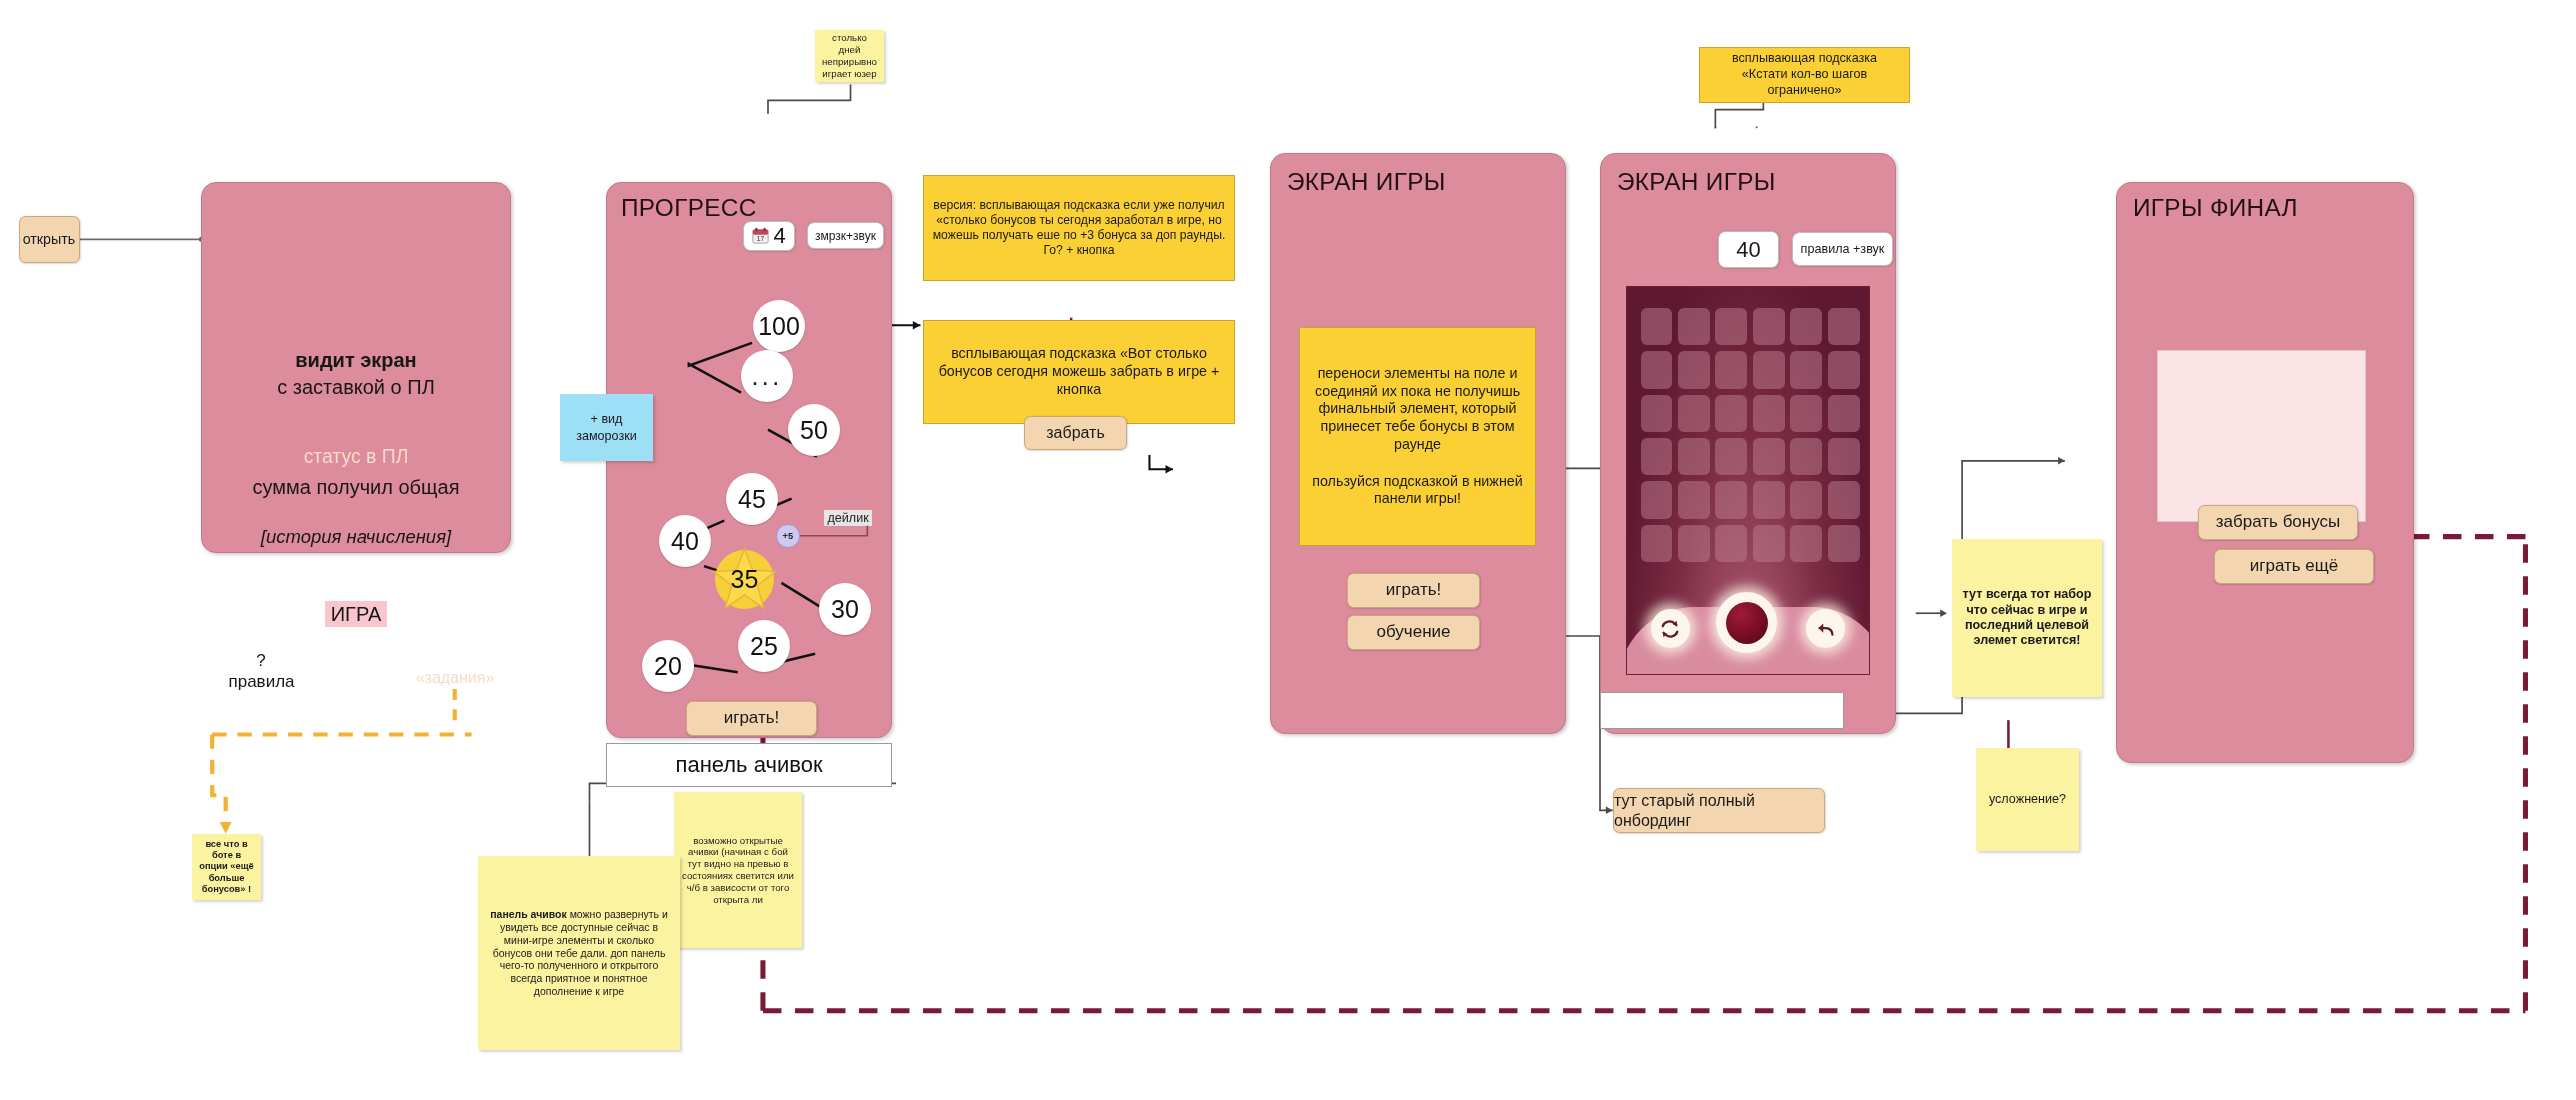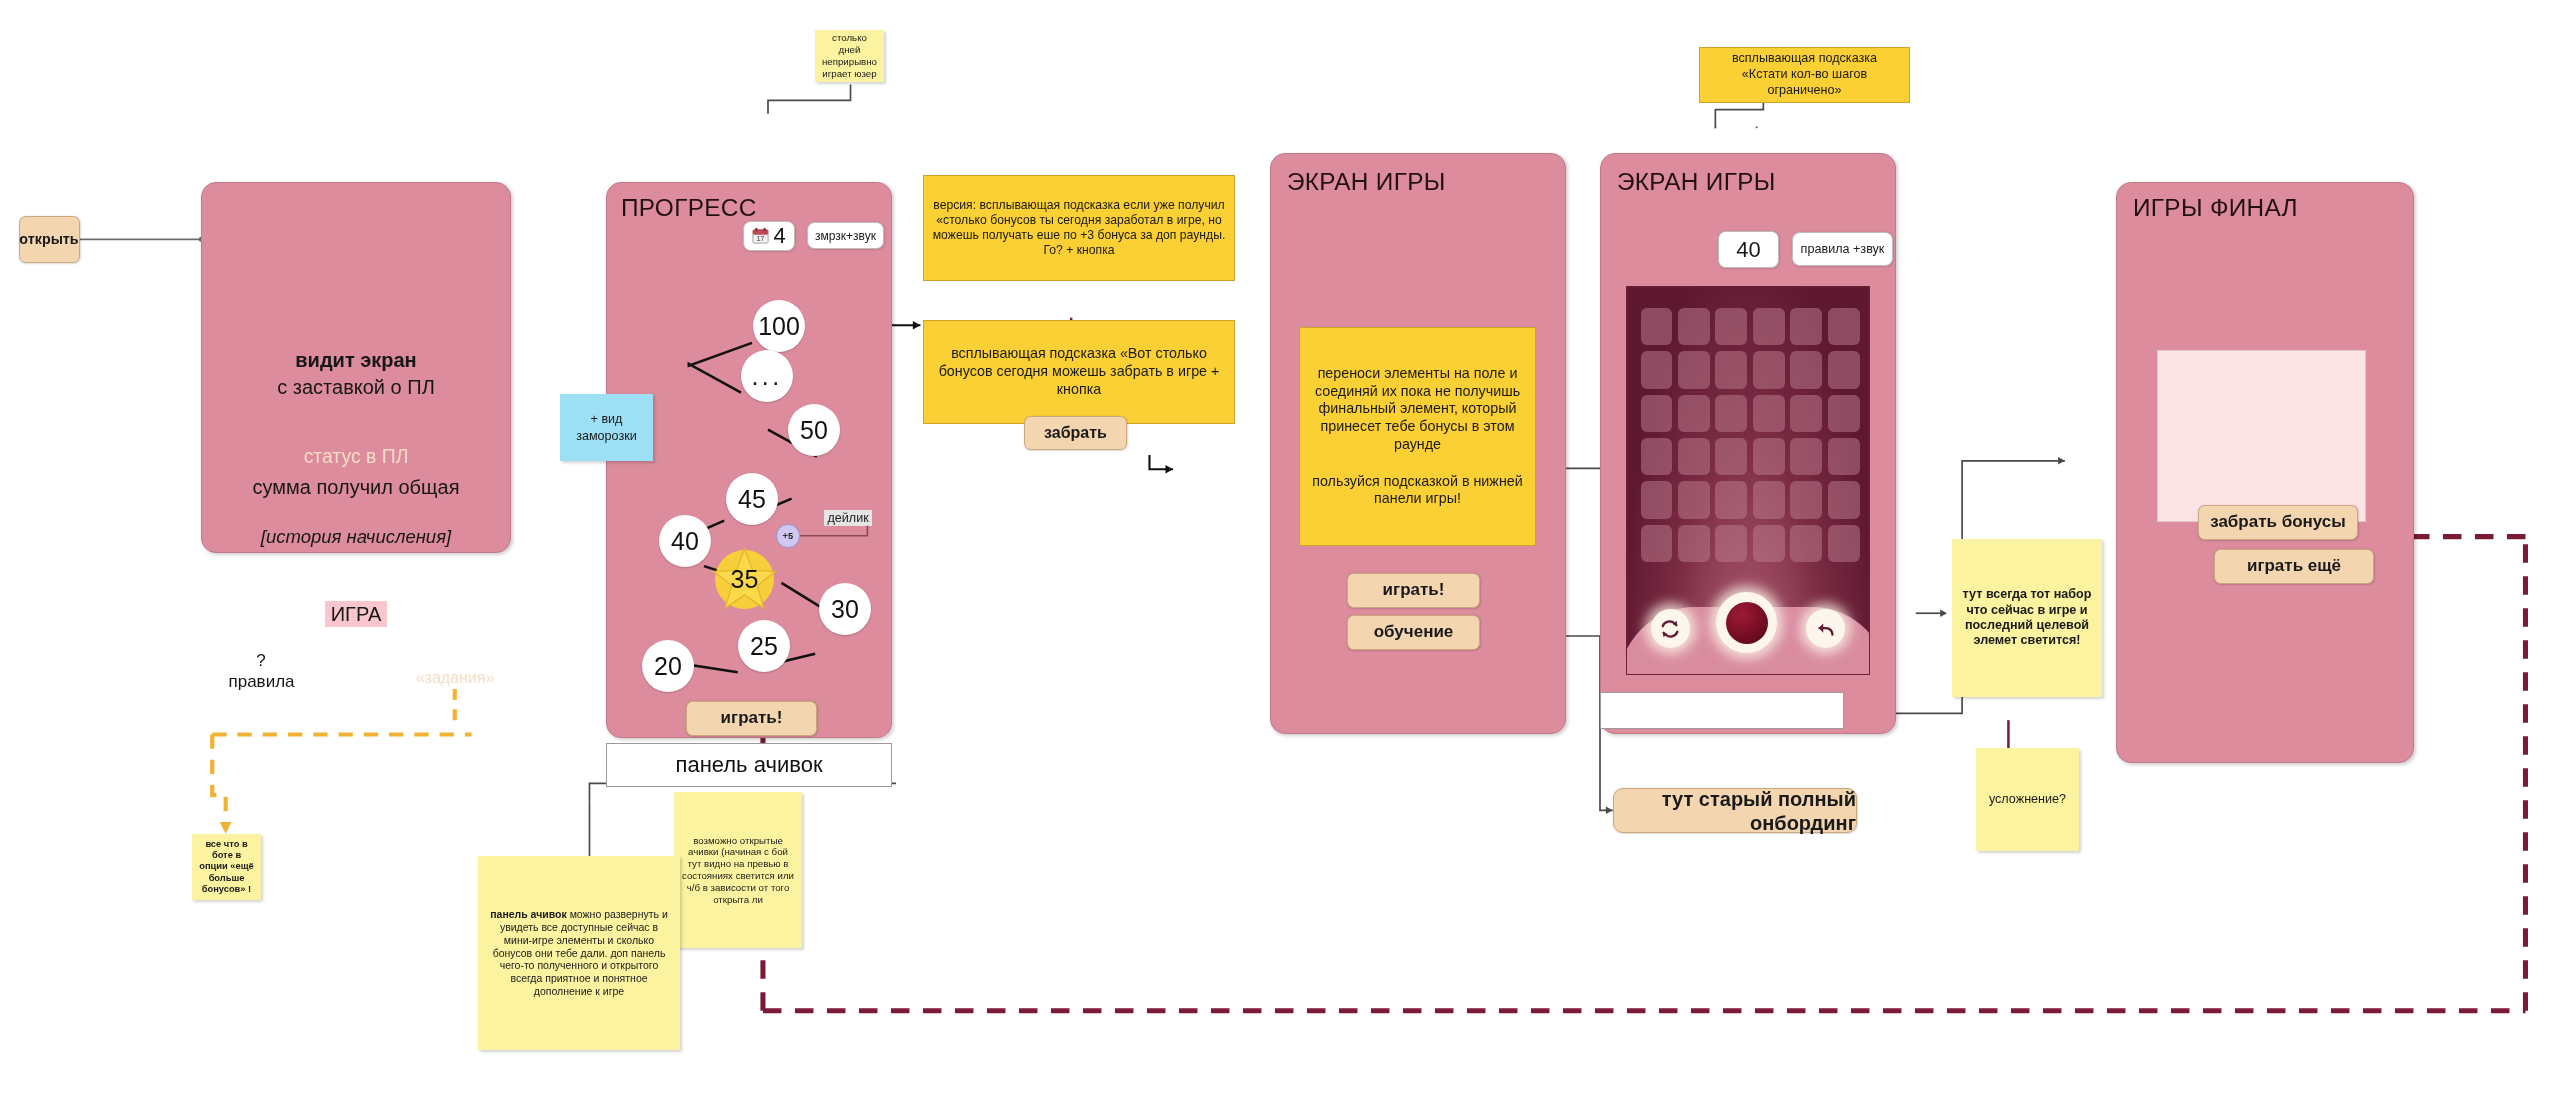--- a/index.html
+++ b/index.html
@@ -27,22 +27,22 @@
     padding:5px 6.7px;line-height:1.22;
   }
   .note.b{font-weight:bold;}
   .ynote{              
     background:#fbd034;border:0.8px solid #c9a42b;
     display:flex;align-items:center;justify-content:center;text-align:center;
     padding:6.7px 8.4px;line-height:1.25;
   }
   .btn{                
     background:#f3d5b0;border:0.8px solid #c9a87e;border-radius:6.7px;
-    display:flex;align-items:center;justify-content:center;text-align:right;
-    font-weight:bold;box-shadow:0.8px 0.8px 1.7px rgba(0,0,0,.15);line-height:1.2;
+    display:flex;align-items:center;justify-content:center;text-align:left;
+    font-weight:normal;box-shadow:0.8px 0.8px 1.7px rgba(0,0,0,.15);line-height:1.2;
   }
   .chip{               
     background:#ffffff;border:0.8px solid #bdbdbd;border-radius:7.6px;
     display:flex;align-items:center;justify-content:center;
     box-shadow:0.8px 0.8px 1.7px rgba(0,0,0,.12);
   }
   .bluebox{
     background:#9ddff5;box-shadow:1.7px 1.7px 2.5px rgba(0,0,0,.17);
     display:flex;align-items:center;justify-content:center;text-align:center;
     line-height:1.3;font-size:12.6px;
@@ -298,21 +298,21 @@
   <span>пользуйся подсказкой в нижней панели игры!</span>
 </div>
 
 <div class="abs btn" style="left:1347px;top:573px;width:133px;height:35px;font-size:17px;">
   <span>играть!</span>
 </div>
 <div class="abs btn" style="left:1347px;top:615px;width:133px;height:35px;font-size:17px;">
   <span>обучение</span>
 </div>
 
-<div class="abs btn" style="left:1613px;top:788px;width:244px;height:45px;font-size:20px;border-radius:10px;">
+<div class="abs btn" style="left:1613px;top:788px;width:212px;height:45px;font-size:16px;">
   <span>тут старый полный онбординг</span>
 </div>
 
 <div class="abs panel" style="left:1600px;top:153px;width:296px;height:581px;"></div>
 <div class="abs panel-title" style="left:1617px;top:168px;">ЭКРАН ИГРЫ</div>
 
 <div class="abs chip" style="left:1718px;top:231px;width:61px;height:37px;font-size:22px;">
   <span>40</span>
 </div>
 <div class="abs chip" style="left:1792px;top:232px;width:101px;height:34px;font-size:12.6px;">

